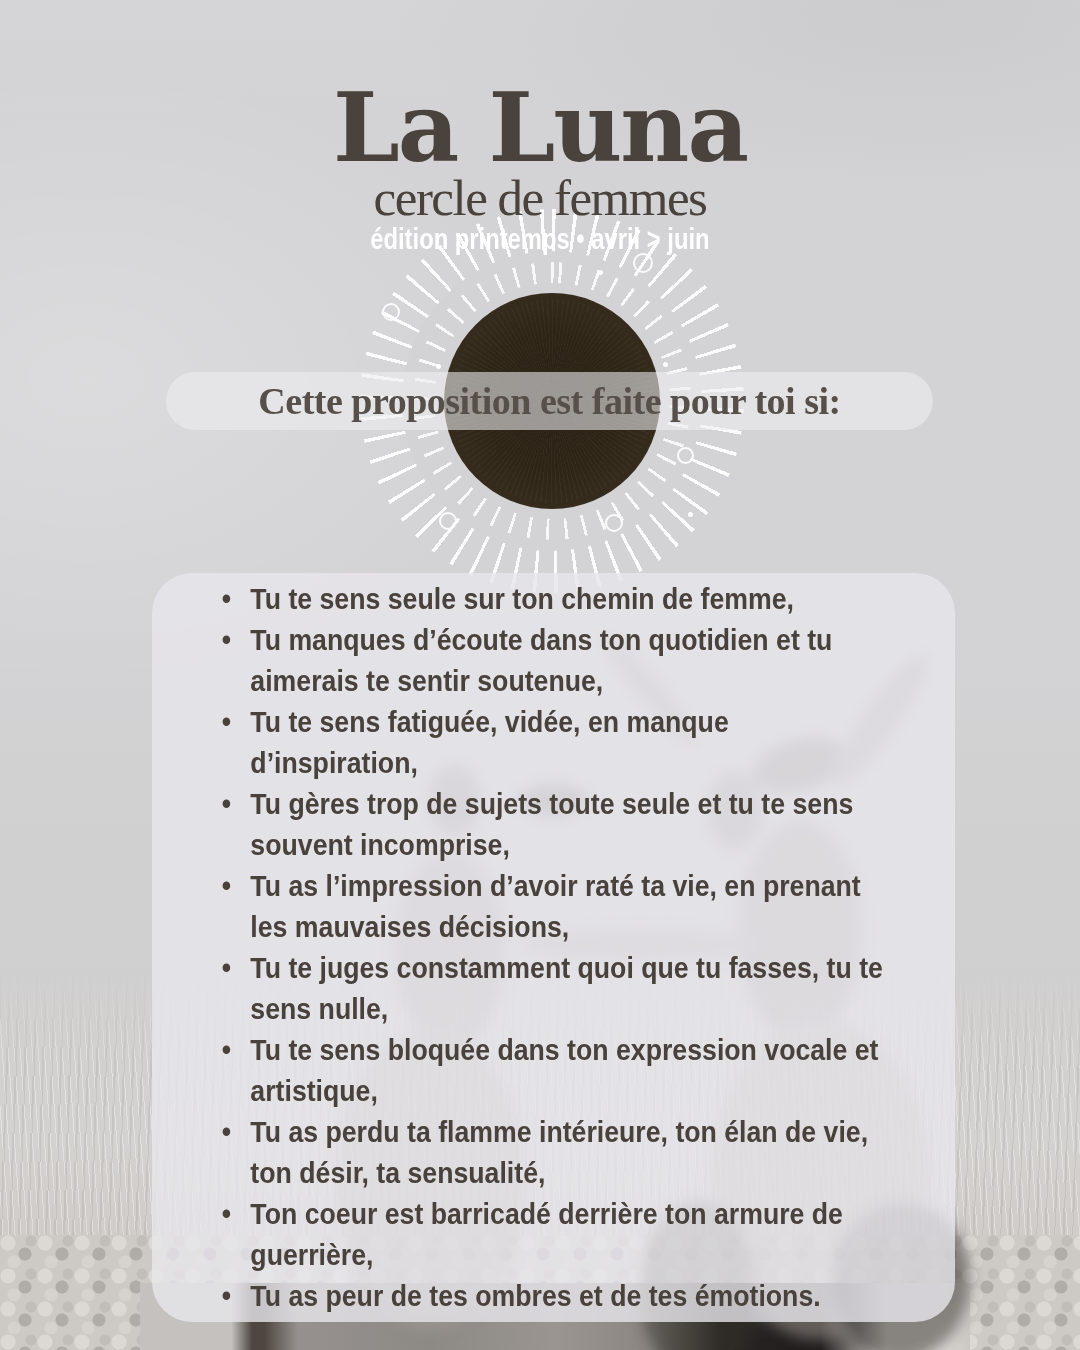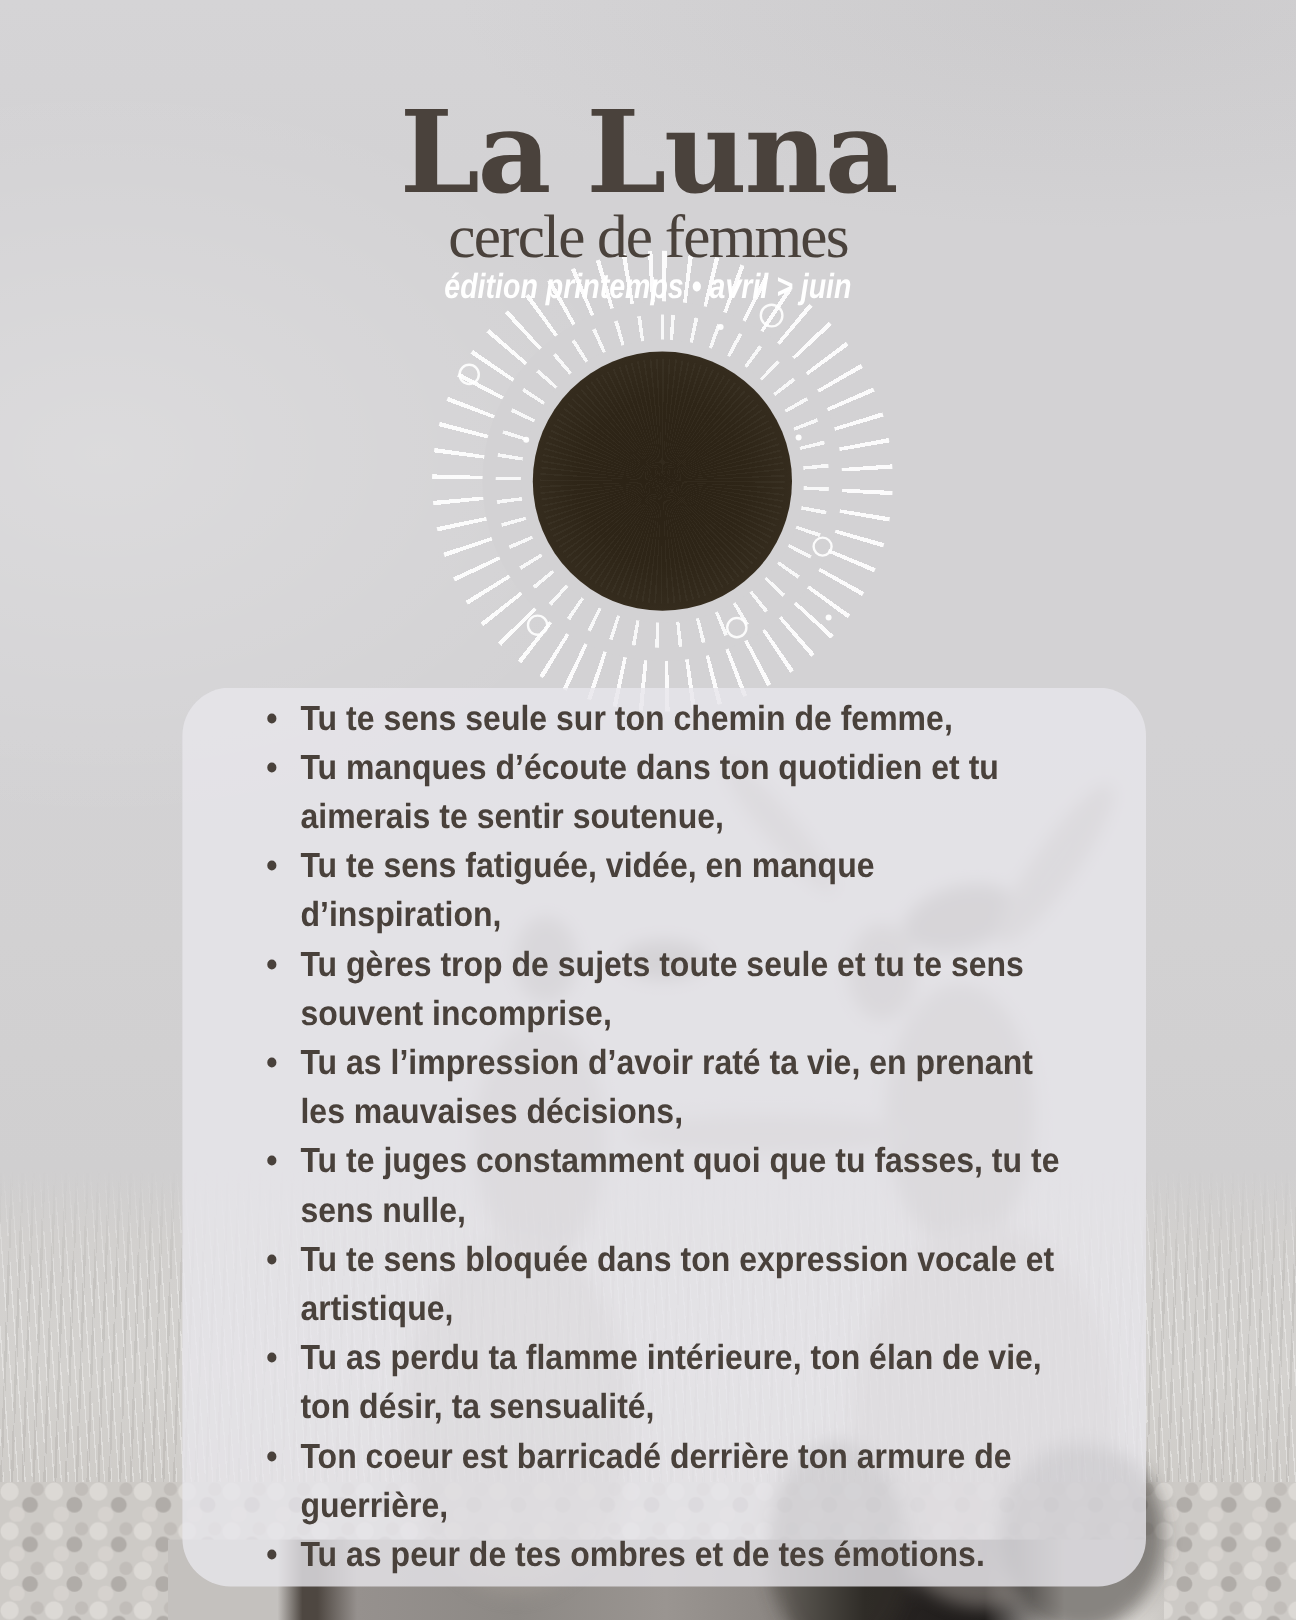--- a/index.html
+++ b/index.html
@@ -84,21 +84,21 @@
     font-family:"DejaVu Serif", serif; font-weight:700;
     font-size:95px; line-height:1; letter-spacing:-2px;
     color:var(--title-text,#4a423c);
   }
   .subtitle{
     position:absolute; left:0; right:0; top:170px; margin:0;
     font-family:Liberation Serif, serif; font-weight:400;
     font-size:51px; line-height:1.1; letter-spacing:-1.5px;
     color:var(--title-text,#4a423c);
   }
-  .edition{ position:absolute; left:0; right:0; top:222px; display:flex; justify-content:center;font-style:italic;}
+  .edition{ position:absolute; left:0; right:0; top:222px; display:flex; justify-content:center;}
   .edition span{
     display:inline-block; transform:scaleX(0.82);
     font-weight:700; font-size:29px; line-height:1.2;
     color:var(--edition-text,#ffffff);
   }
   
   .band{
     position:absolute; left:166px; top:372px; width:767px; height:58px; z-index:9;
     background:rgba(238,237,242,0.58); border-radius:29px;
     display:flex; align-items:center; justify-content:center;
@@ -173,20 +173,23 @@
   <div class="sparkle-dot" style="left:688px;top:512px"></div>
 
   <div class="header">
     <h1 class="title">La Luna</h1>
     <div class="subtitle">cercle de femmes</div>
     <div class="edition">
       <span>édition printemps • avril &gt; juin</span>
     </div>
   </div>
 
+  <div class="band">
+    <h2>Cette proposition est faite pour toi si:</h2>
+  </div>
 
   <section class="panel">
     <ul>
         <li><span class="bullet">•</span><span>Tu te sens seule sur ton chemin de femme,</span></li>
         <li><span class="bullet">•</span><span>Tu manques d’écoute dans ton quotidien et tu aimerais te sentir soutenue,</span></li>
         <li><span class="bullet">•</span><span>Tu te sens fatiguée, vidée, en manque d’inspiration,</span></li>
         <li><span class="bullet">•</span><span>Tu gères trop de sujets toute seule et tu te sens souvent incomprise,</span></li>
         <li><span class="bullet">•</span><span>Tu as l’impression d’avoir raté ta vie, en prenant les mauvaises décisions,</span></li>
         <li><span class="bullet">•</span><span>Tu te juges constamment quoi que tu fasses, tu te sens nulle,</span></li>
         <li><span class="bullet">•</span><span>Tu te sens bloquée dans ton expression vocale et artistique,</span></li>

